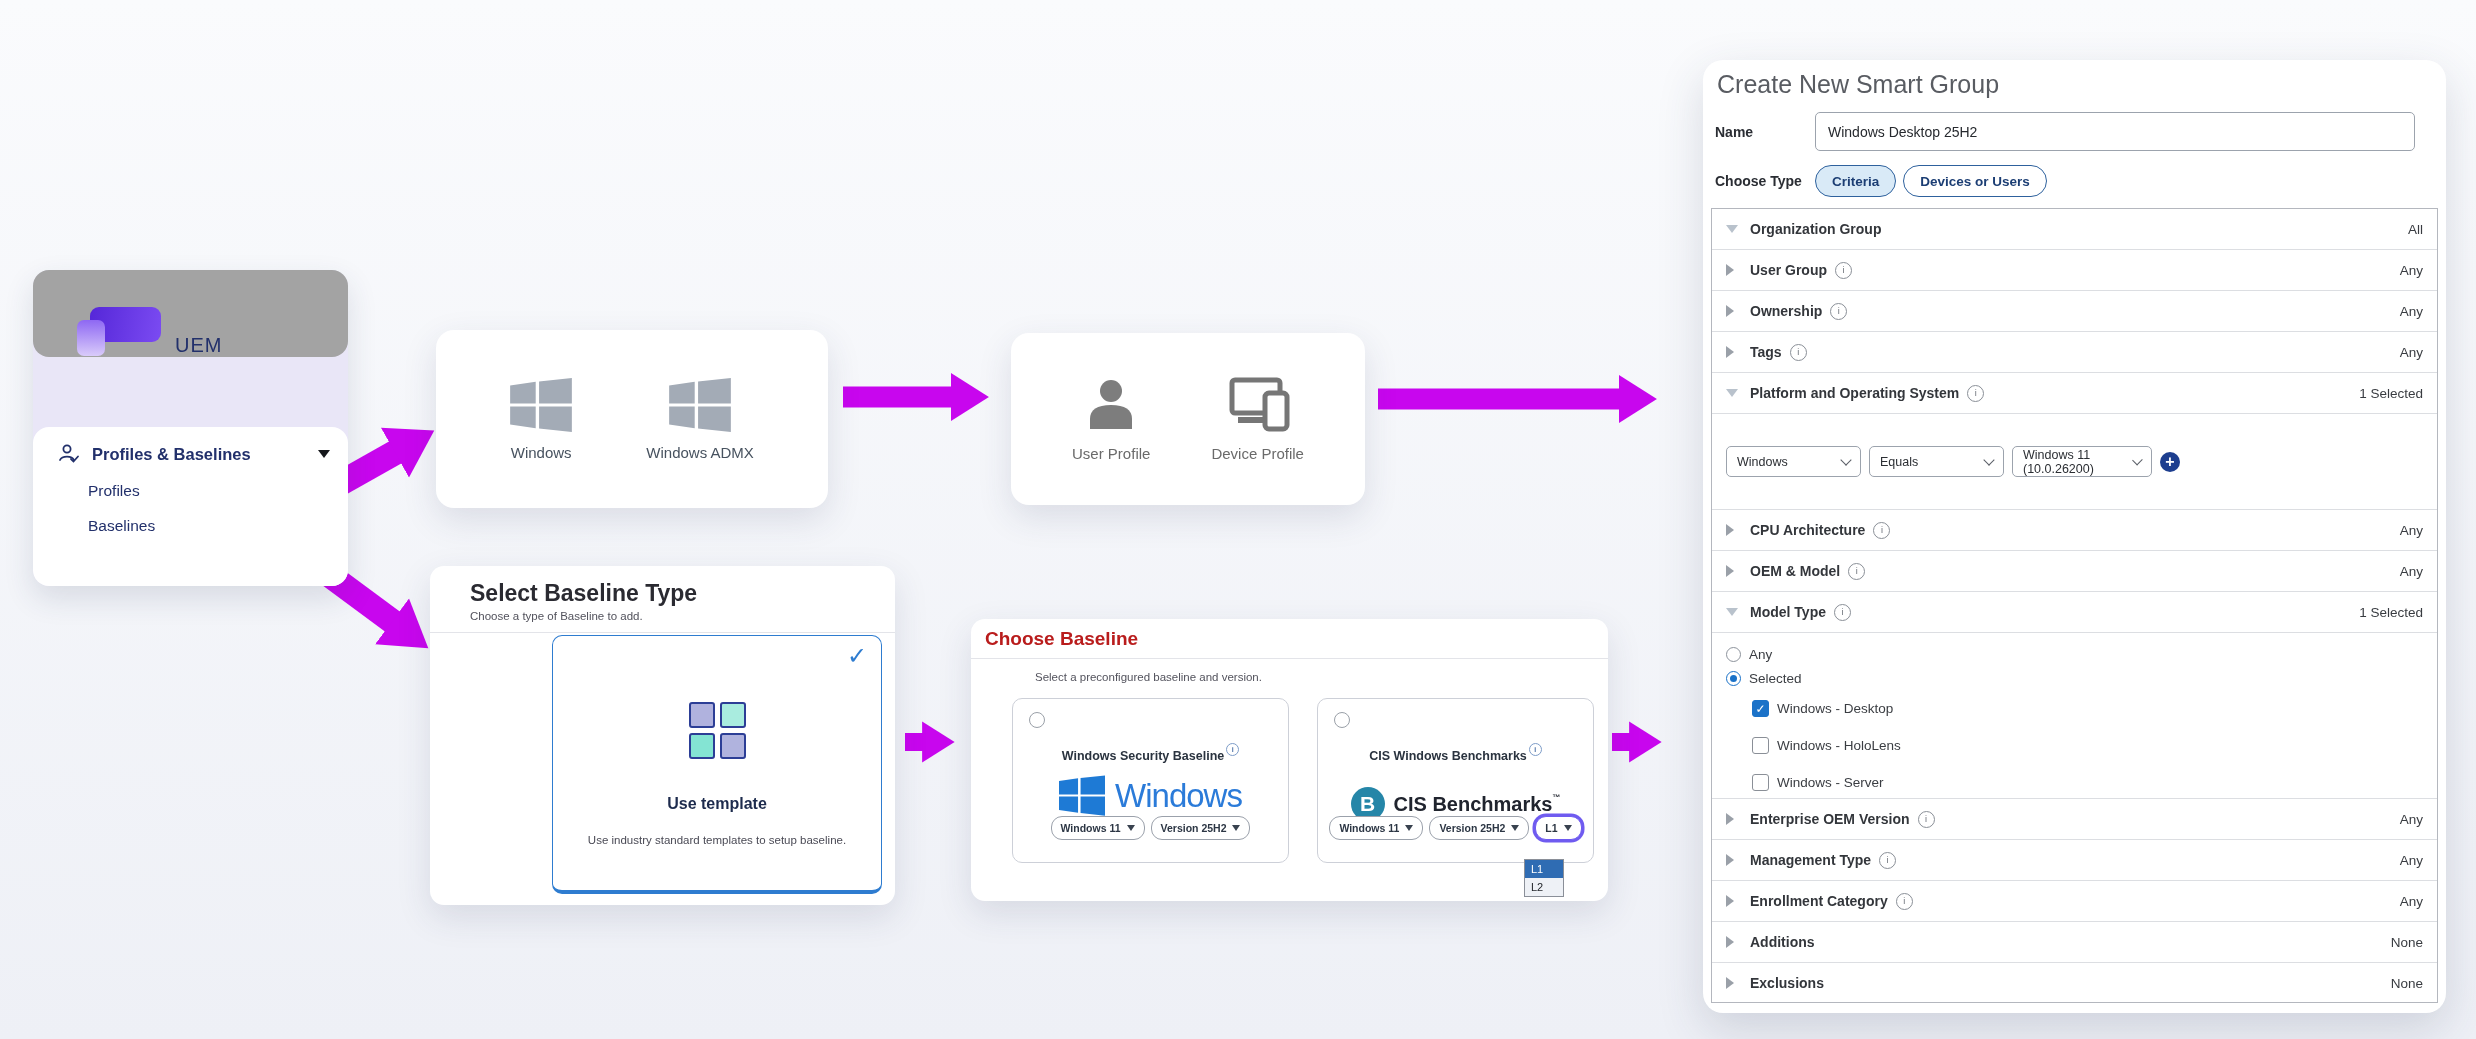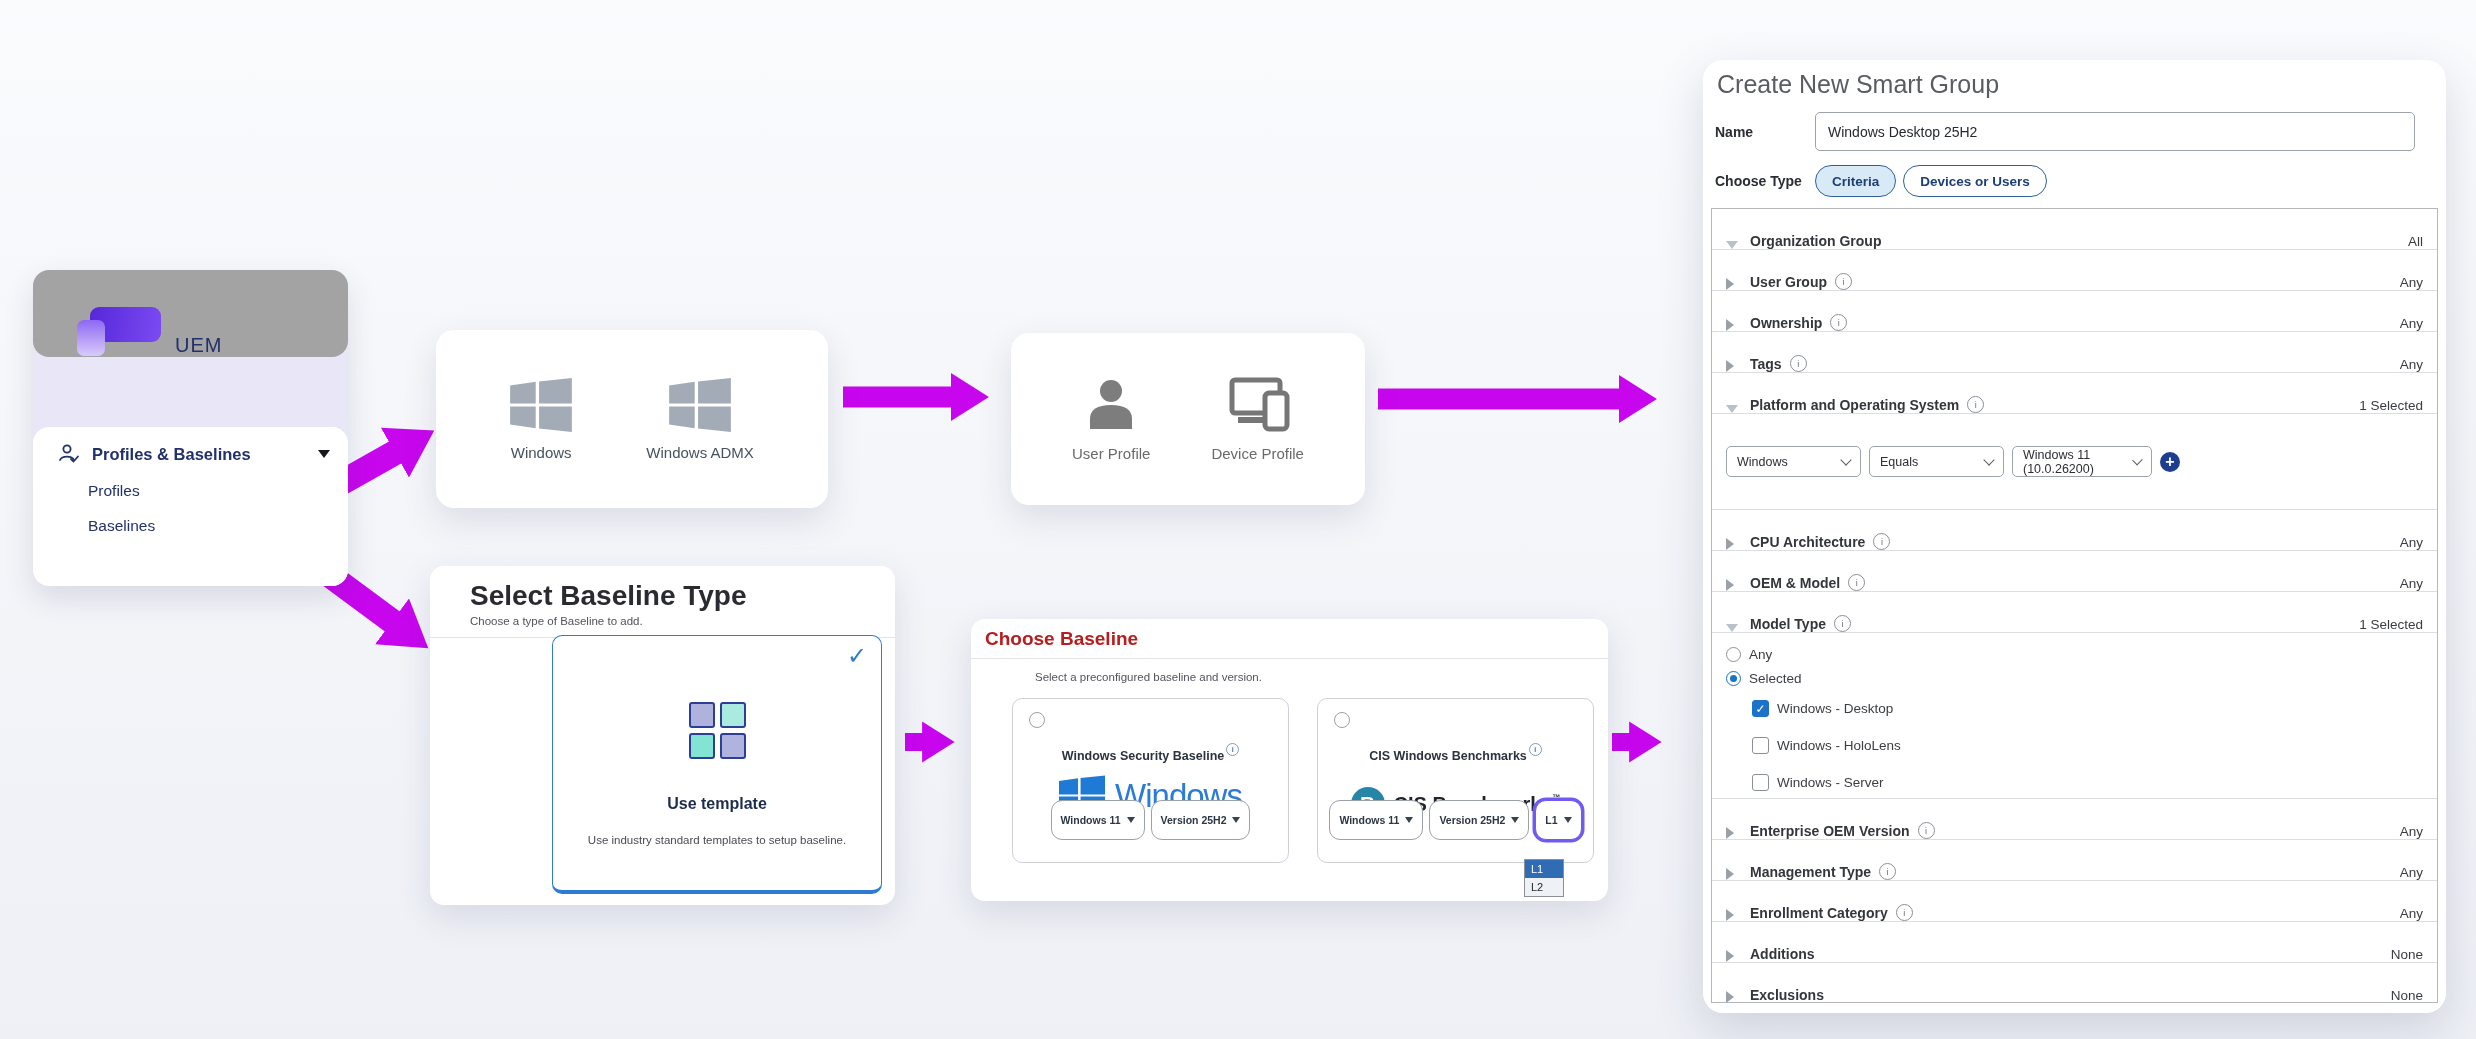--- a/index.html
+++ b/index.html
@@ -34,21 +34,21 @@
   .tri-r.dark{border-left-color:#15171b;margin-left:auto}
   .tri-d.dark{border-top-color:#15171b;margin-left:auto}
   
   .pick-card{display:flex;align-items:center;justify-content:space-evenly}
   .pick-item{display:flex;flex-direction:column;align-items:center;cursor:pointer}
   .pick-label{font-size:15px;color:#47525f;margin-top:12px}
   .gray-label{color:#6a6a6a}
   
   .sbt{left:430px;top:566px;width:465px;height:339px;border-radius:14px}
   .sbt-head{padding:14px 0 0 40px}
-  .sbt-title{font-size:28px;font-weight:700;color:#2a2a31}
+  .sbt-title{font-size:23px;font-weight:700;color:#2a2a31}
   .sbt-sub{font-size:11.5px;color:#52525c;margin-top:3px}
   .sbt-div{border-bottom:1px solid #e3e4e9;margin-top:10px}
   .tpl-card{position:absolute;left:122px;top:69px;width:330px;height:259px;box-sizing:border-box;
             border:1.5px solid #2e7cd0;border-bottom-width:4px;border-radius:10px;background:#fff;cursor:pointer}
   .tpl-check{position:absolute;top:6px;right:14px;color:#2e7cd0;font-size:24px}
   .tpl-body{display:flex;flex-direction:column;align-items:center;padding-top:66px}
   .grid-ic{display:grid;grid-template-columns:26px 26px;grid-template-rows:26px 26px;gap:5px}
   .grid-ic span{border:2.5px solid #2c3e96;border-radius:3px;box-sizing:border-box}
   .g-tl{background:#b0b2de}.g-tr{background:#a9ecdf}.g-bl{background:#84e4d3}.g-br{background:#b0b3de}
   .tpl-title{font-size:16px;font-weight:700;color:#1d2b4d;margin-top:36px}
@@ -68,40 +68,40 @@
             position:relative;top:-6px;margin-left:2px;font-style:normal}
   .win-logo{display:flex;align-items:center;justify-content:center;margin-top:12px}
   .win-word{font-size:33px;color:#2b7bd9;margin-left:10px;letter-spacing:-1px}
   .cis-logo{display:flex;align-items:center;justify-content:center;margin-top:24px}
   .cis-circle{width:34px;height:34px;border-radius:50%;background:#2586a8;color:#fff;
               font-weight:800;font-size:21px;display:flex;align-items:center;justify-content:center}
   .cis-word{font-size:20px;font-weight:800;color:#20242e;margin-left:9px}
   .cis-tm{font-size:8px;font-weight:700;color:#20242e;position:relative;top:-7px}
   .pill-row{position:absolute;left:0;width:100%;bottom:22px;display:flex;justify-content:center;gap:6px}
   .pill{height:22px;border:1px solid #9ba1ab;border-radius:11px;background:#fff;display:flex;
-        align-items:center;padding:8px 9px;font-size:10.5px;font-weight:600;color:#2c3644;cursor:pointer}
+        align-items:center;padding:0 9px;font-size:10.5px;font-weight:600;color:#2c3644;cursor:pointer}
   .pill .tri-d{border-left-width:4px;border-right-width:4px;border-top:6px solid #39424f;margin-left:6px}
   .pill.ring{box-shadow:0 0 0 2.5px #6f5bf0;border-color:#6f5bf0}
   .lmenu{position:absolute;left:206px;top:160px;width:38px;border:1px solid #8a8f98;background:#eef1f6;z-index:5}
   .lmenu-item{height:18px;display:flex;align-items:center;padding-left:6px;font-size:11px;color:#23262b;cursor:pointer}
   .lmenu-item.sel{background:#2f6cb3;color:#fff}
   
   .panel{left:1703px;top:60px;width:743px;height:953px;border-radius:20px;
          box-shadow:0 16px 46px rgba(50,60,90,.17)}
   .panel-title{position:absolute;left:14px;top:10px;font-size:25px;font-weight:400;color:#595c62}
   .f-label{position:absolute;left:12px;font-size:14px;font-weight:700;color:#2a2d33}
   .name-input{position:absolute;left:112px;top:52px;width:574px;height:37px;border:1px solid #9ca3ad;
               border-radius:5px;padding:0 12px;font-size:14px;color:#26292e;font-family:"Liberation Sans",sans-serif}
   .type-pills{position:absolute;left:112px;top:105px;display:flex;gap:7px}
   .tpill{height:30px;border:1.6px solid #2e619d;border-radius:16px;background:#fff;display:flex;
          align-items:center;padding:0 16px;font-size:13.5px;font-weight:700;color:#1c3e74;cursor:pointer}
   .tpill.active{background:#d9eaf7}
   .crit-box{position:absolute;left:8px;top:148px;width:727px;height:795px;border:1px solid #b4b7be;
             box-sizing:border-box;background:#fff}
-  .crow{height:40px;display:flex;align-items:flex-end;padding:0 14px;border-bottom:1px solid #dcdee2;cursor:pointer}
+  .crow{height:40px;display:flex;align-items:center;padding:0 14px;border-bottom:1px solid #dcdee2;cursor:pointer}
   .crow:last-child{border-bottom:none}
   .cicon{width:24px;display:flex}
   .clabel{font-size:14px;font-weight:700;color:#33363b;margin-right:8px}
   .cvalue{margin-left:auto;font-size:13.5px;color:#393c41}
   .info{width:15px;height:15px;border:1px solid #8a8f97;border-radius:50%;font-size:9px;color:#6a6f77;
         display:flex;align-items:center;justify-content:center;font-style:normal;cursor:pointer}
   .filters{height:95px;display:flex;align-items:center;gap:8px;padding:0 14px;border-bottom:1px solid #dcdee2}
   .select{height:31px;border:1px solid #9ca3ad;border-radius:5px;background:#fff;display:flex;align-items:center;
           padding:0 10px;font-size:12.5px;color:#2b2e33;box-sizing:border-box;cursor:pointer}
   .chev{width:7px;height:7px;border-right:1.7px solid #5a5e66;border-bottom:1.7px solid #5a5e66;

